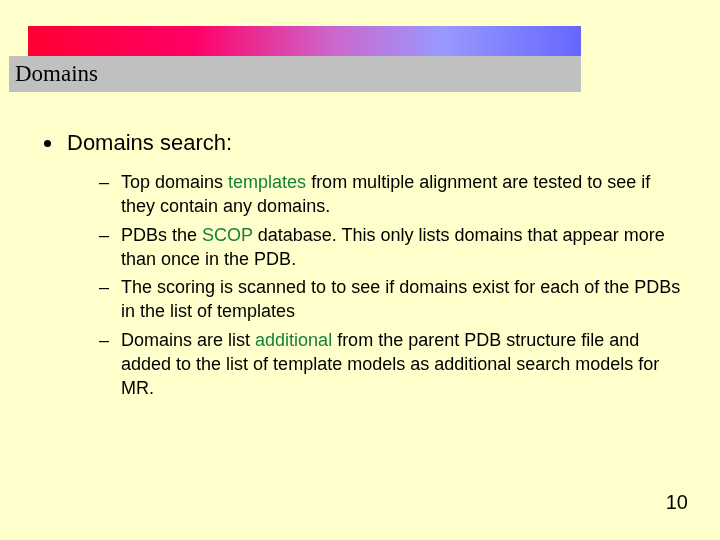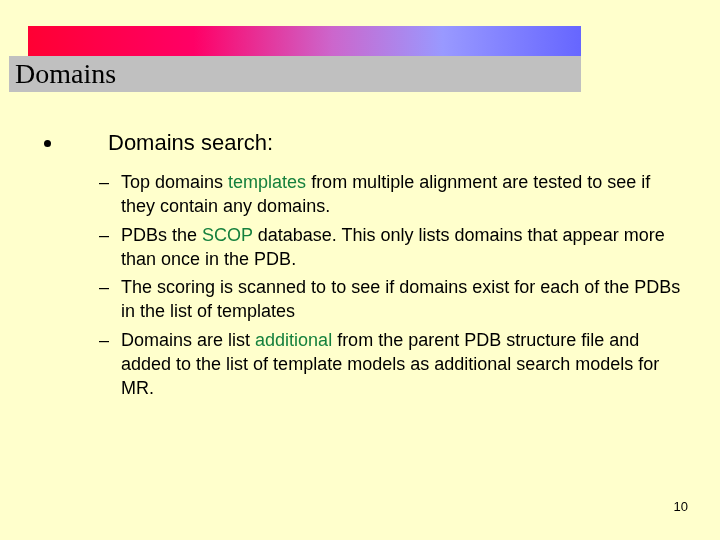--- a/index.html
+++ b/index.html
@@ -23,34 +23,33 @@
     left: 9px;
     width: 572px;
     height: 36px;
     background: #c0c0c0;
     display: flex;
     align-items: center;
     padding-left: 6px;
   }
   .title-text {
     font-family: "Times New Roman", Times, serif;
-    font-size: 28px;
+    font-size: 23px;
     color: #000;
   }
   .content {
     position: absolute;
     top: 130px;
     left: 44px;
     width: 640px;
   }
   .bullet-row {
     display: flex;
     align-items: flex-start;
     margin-bottom: 14px;
-    gap: 41px;
   }
   .bullet-dot {
     width: 7px;
     height: 7px;
     background: #000;
     border-radius: 50%;
     margin-top: 10px;
     margin-right: 16px;
     flex-shrink: 0;
   }
@@ -77,21 +76,21 @@
   .sub-text {
     font-size: 18px;
     color: #000;
     line-height: 1.35;
   }
   .hl { color: #15803d; }
   .page-num {
     position: absolute;
     bottom: 26px;
     right: 32px;
-    font-size: 13px;
+    font-size: 20px;
     color: #000;
   }
 </style>
 </head>
 <body>
 
 <div class="gradient-bar"></div>
 
 <div class="title-bar">
   <span class="title-text">Domains</span>

